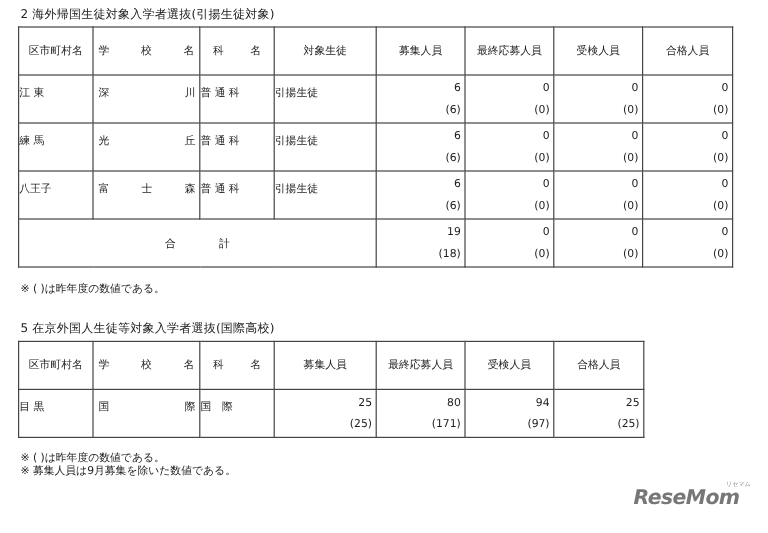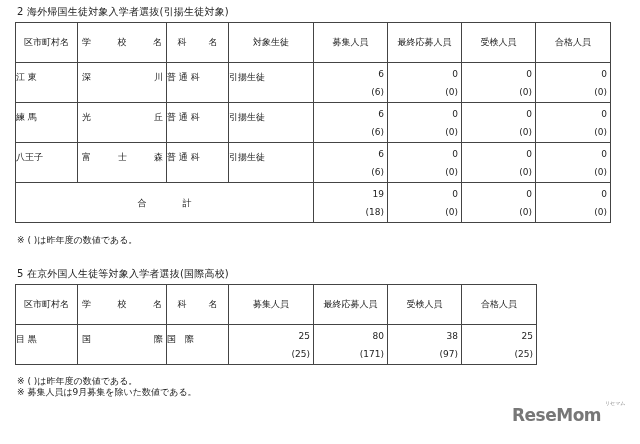--- a/index.html
+++ b/index.html
@@ -20,22 +20,22 @@
   .cell-center { text-align:left; padding-top:8px !important; }
   .spread { display:flex; justify-content:space-between; padding:8px 3px 0 4px; }
   .num { text-align:right; padding-right:3px !important; }
   .num .cur { display:block; padding-top:6px; height:14px; }
   .num .prev { display:block; padding-top:4px; }
   .head-spread { display:flex; justify-content:space-between; padding:0 4px; }
   .head-spread2 { display:flex; justify-content:center; gap:22px; }
   .total-label { display:flex; justify-content:center; gap:36px; padding-top:14px; }
   .note { position:absolute; left:17px; font-size:9px; color:#222;text-align:right; }
   .logo {
-    position:absolute; left:512px; top:405px; font-family:"DejaVu Sans", sans-serif;
-    font-weight:bold; font-size:17px; color:#777; letter-spacing:-0.5px;
+    position:absolute; left:528px; top:405px; font-family:"DejaVu Sans", sans-serif;
+    font-weight:bold; font-size:17px; color:#777; letter-spacing:-0.5px;font-style:italic;
   }
   .logo-kana { position:absolute; left:605px; top:400px; font-size:5px; color:#888; }
 </style>
 </head>
 <body>
 
 <div class="section-title" style="top:5px;">2  海外帰国生徒対象入学者選抜(引揚生徒対象)</div>
 
 <table class="grid" style="left:15px; top:22px; width:595px;">
   <colgroup>
@@ -229,21 +229,21 @@
     <td class="cell-center">国　際</td>
     <td class="num">
           <span class="cur">25</span>
           <span class="prev">(25)</span>
         </td>
     <td class="num">
           <span class="cur">80</span>
           <span class="prev">(171)</span>
         </td>
     <td class="num">
-          <span class="cur">38</span>
+          <span class="cur">94</span>
           <span class="prev">(97)</span>
         </td>
     <td class="num">
           <span class="cur">25</span>
           <span class="prev">(25)</span>
         </td>
   </tr>
 </tbody>
   </table>
 

